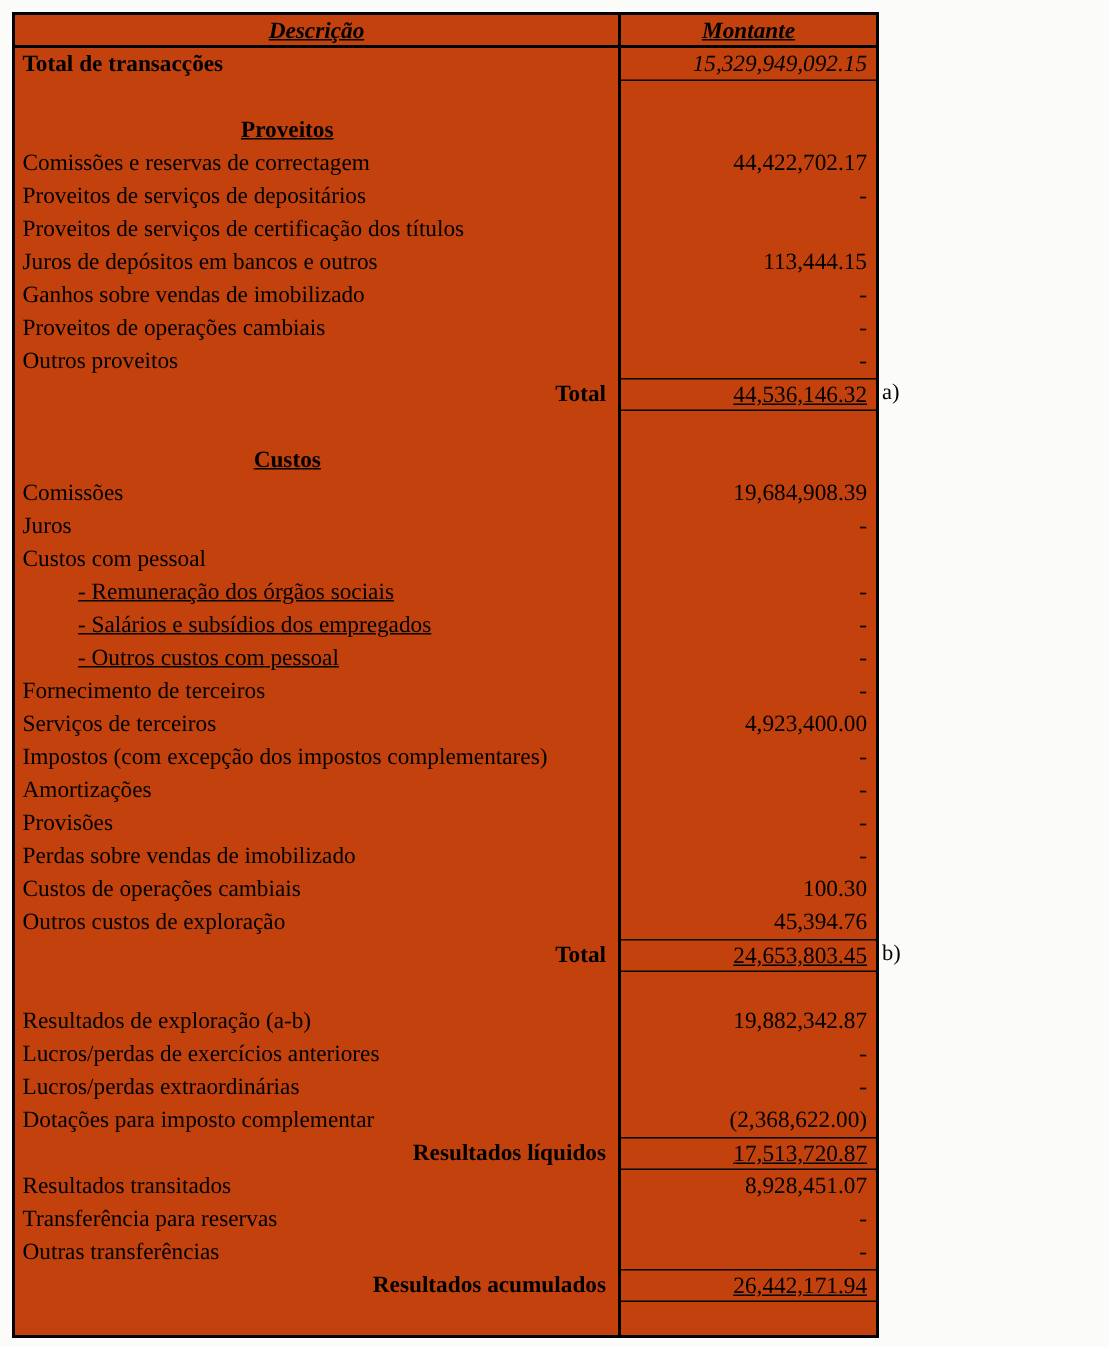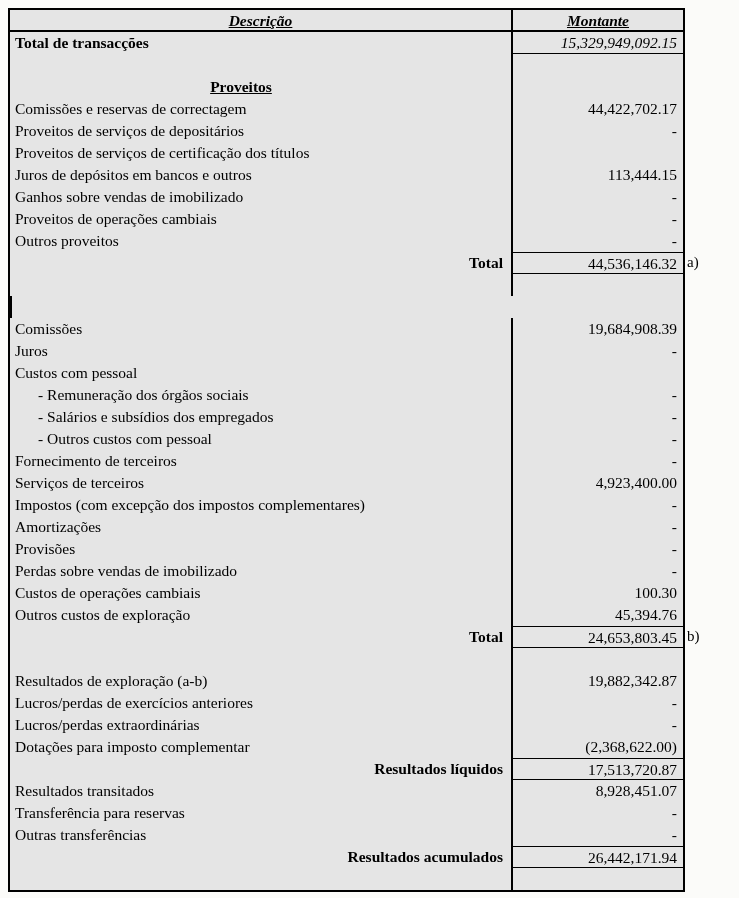--- a/index.html
+++ b/index.html
@@ -5,22 +5,22 @@
   * { margin:0; padding:0; box-sizing:border-box; }
   html,body { width:739px; height:898px; }
   body {
     background:#fbfbf9;
     font-family:"Liberation Serif", serif;
     color:#000;
     position:relative;
     overflow:hidden;
   }
   .table {
-    position:absolute; left:8px; top:8px; width:677px;
-    border:2px solid #000; background:#e5e5e5;
+    position:absolute; left:8px; top:8px; width:578px;
+    border:2px solid #000; background:#c2410c;
   }
   .row { display:flex; height:22px; position:relative; }
   .cell { font-size:15.5px; line-height:20px; white-space:nowrap; }
   .desc { flex:1 1 auto; padding:1px 0 0 5px; text-align:left; }
   .amount {
     flex:0 0 172px; width:172px;
     border-left:2px solid #000;
     text-align:right; padding:1px 6px 0 0;
   }
   
@@ -32,22 +32,22 @@
   
   .grand-total-row .desc { font-weight:bold; }
   .grand-total-row .amount { font-weight:normal; font-style:italic; border-bottom:1.5px solid #000; }
   
   .section-row .desc {
     font-weight:bold; text-decoration:underline;
     text-align:center; padding-right:44px;
   }
   
   .total-row .desc, .result-row .desc { font-weight:bold; text-align:right; padding-right:8px; }
-  .total-row .amount, .result-row .amount { border-top:1.5px solid #000; border-bottom:1.5px solid #000; }
-  .indent .desc { padding-left:28px; }
+  .total-row .amount, .result-row .amount { border-top:1.5px solid #000; border-bottom:1.5px solid #000;text-decoration:underline; }
+  .indent .desc { padding-left:42px;text-decoration:underline; }
   .note { position:absolute; left:calc(100% + 4px); top:2px; font-size:15px; }
 </style>
 </head>
 <body>
 
 <div class="page">
   <div class="table">
     <div class="row header-row">
       <div class="cell desc">Descrição</div>
       <div class="cell amount">Montante</div>
@@ -96,20 +96,21 @@
       <div class="row total-row">
         <div class="cell desc">Total</div>
         <div class="cell amount">44,536,146.32</div>
         <span class="note">a)</span>
       </div>
       <div class="row blank-row">
         <div class="cell desc"></div>
         <div class="cell amount"></div>
       </div>
       <div class="row section-row">
+        <div class="cell desc">Custos</div>
         <div class="cell amount"></div>
       </div>
       <div class="row data-row">
         <div class="cell desc">Comissões</div>
         <div class="cell amount">19,684,908.39</div>
       </div>
       <div class="row data-row">
         <div class="cell desc">Juros</div>
         <div class="cell amount">-</div>
       </div>

